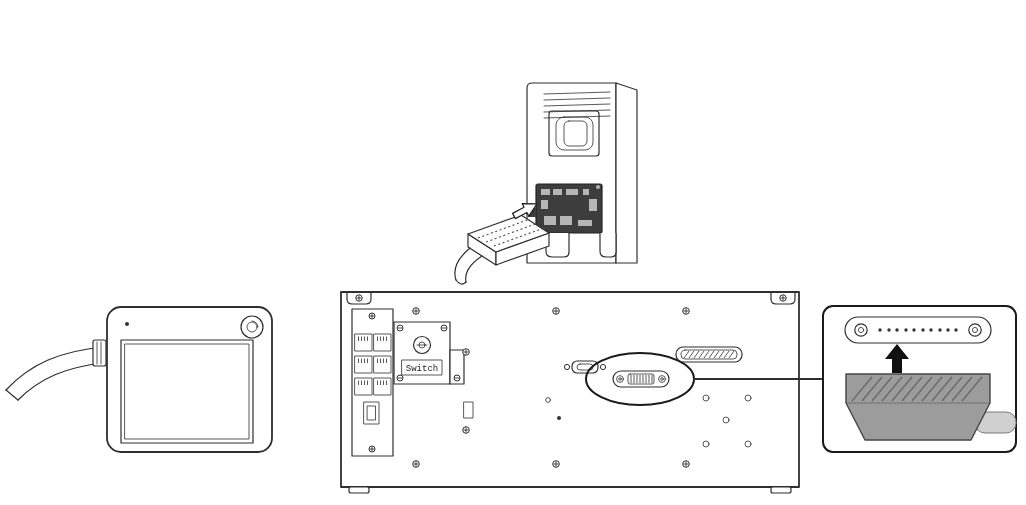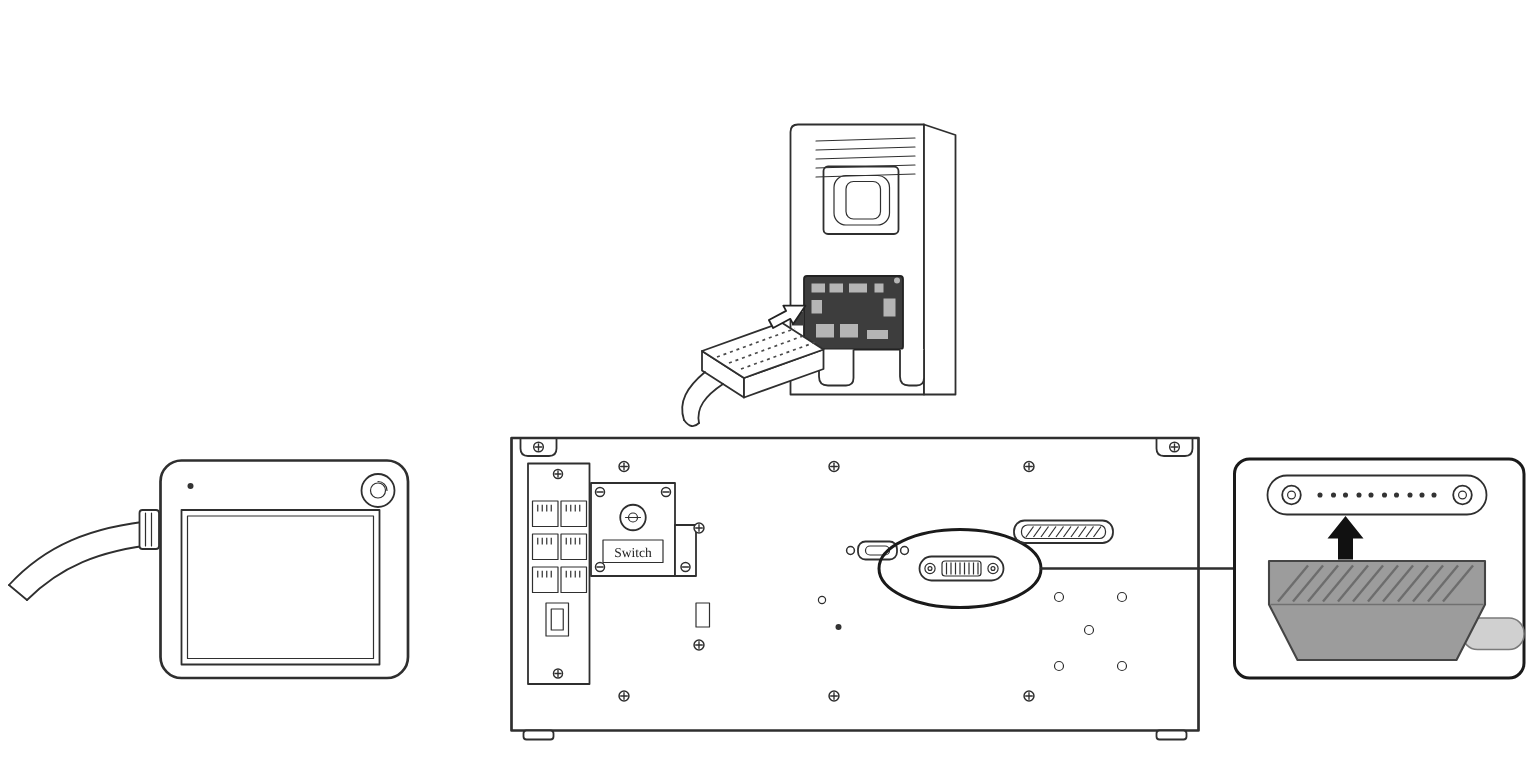--- a/index.html
+++ b/index.html
@@ -1,21 +1,21 @@
 <!DOCTYPE html>
 <html><head>
 <meta charset="utf-8">
 <title>Hardware Connection Diagram</title>
 <style>
   html,body{margin:0;padding:0;background:#ffffff;}
   .canvas{
     position:relative;
     width:1026px;height:505px;
     background:#ffffff;
-    font-family:Liberation Serif, serif;
+    font-family:Liberation Mono, monospace;
     overflow:hidden;
   }
   svg{display:block;}
   .ln{fill:none;stroke:#2f2f2f;stroke-width:1.2;stroke-linecap:round;stroke-linejoin:round;}
   .lnf{fill:#ffffff;stroke:#2f2f2f;stroke-width:1.2;stroke-linejoin:round;}
   .thin{stroke-width:0.8;}
   .thick{stroke-width:1.8;}
   .heavy{stroke:#1a1a1a;stroke-width:2;}
   .screw{fill:#ffffff;stroke:#2f2f2f;stroke-width:1;}
   .screwline{stroke:#2f2f2f;stroke-width:0.9;stroke-linecap:round;}

